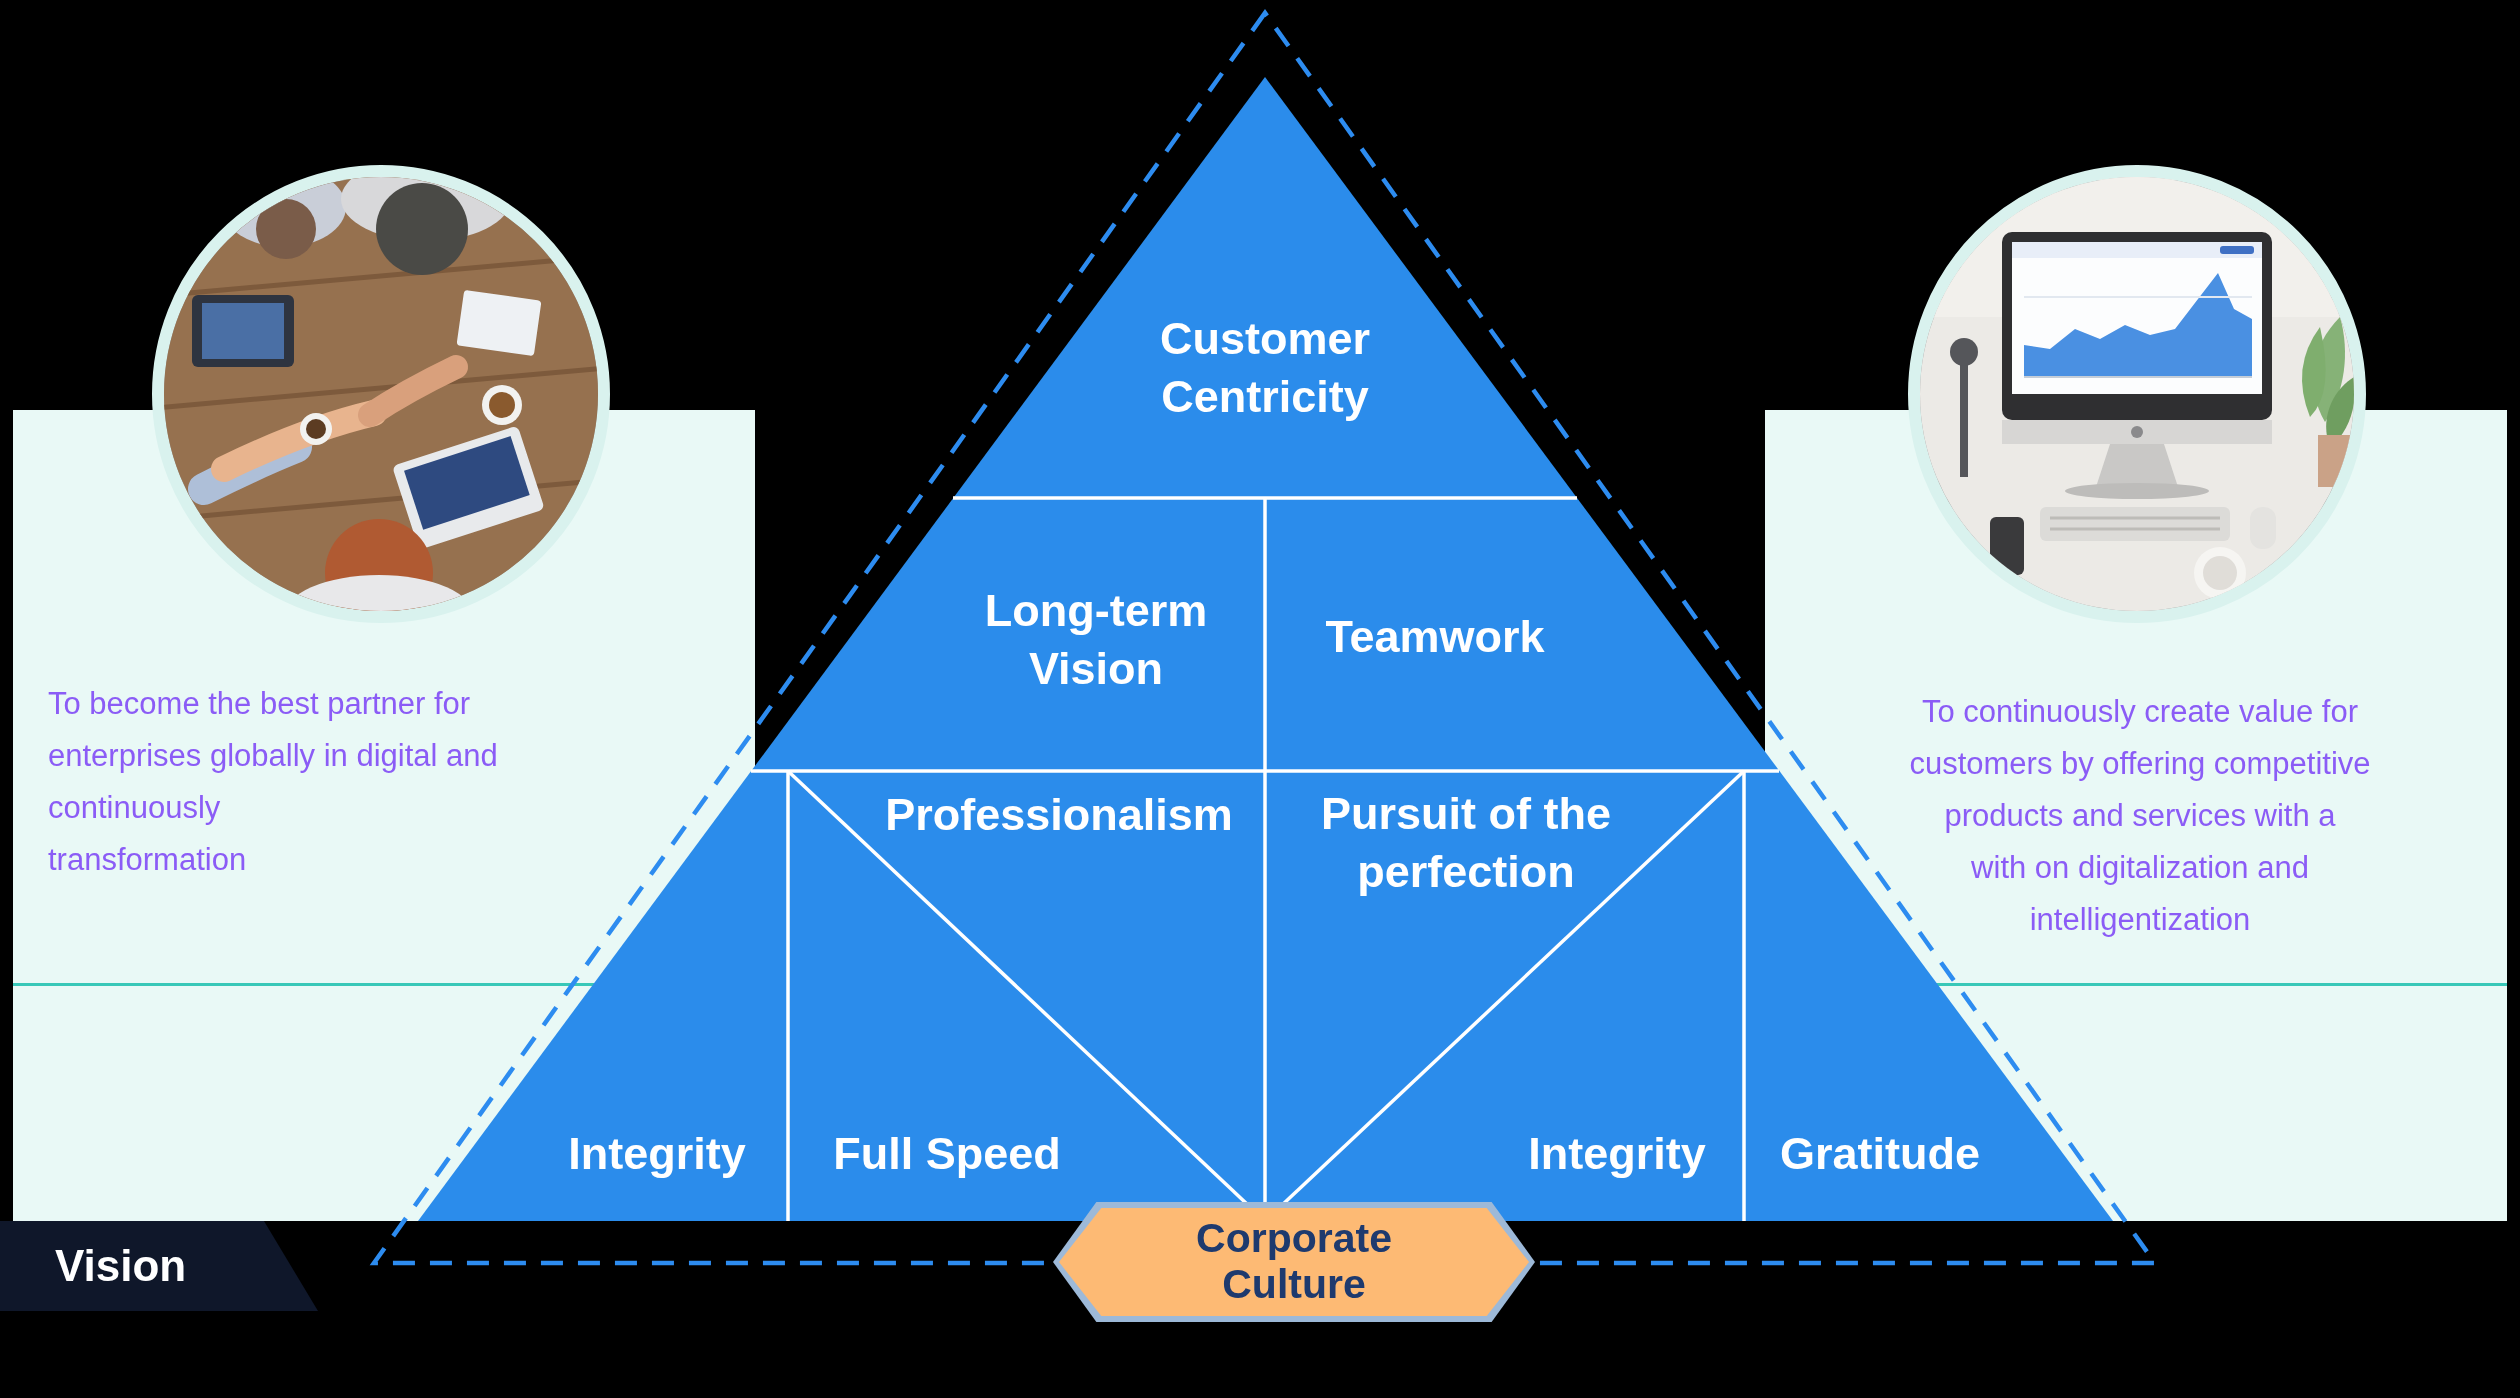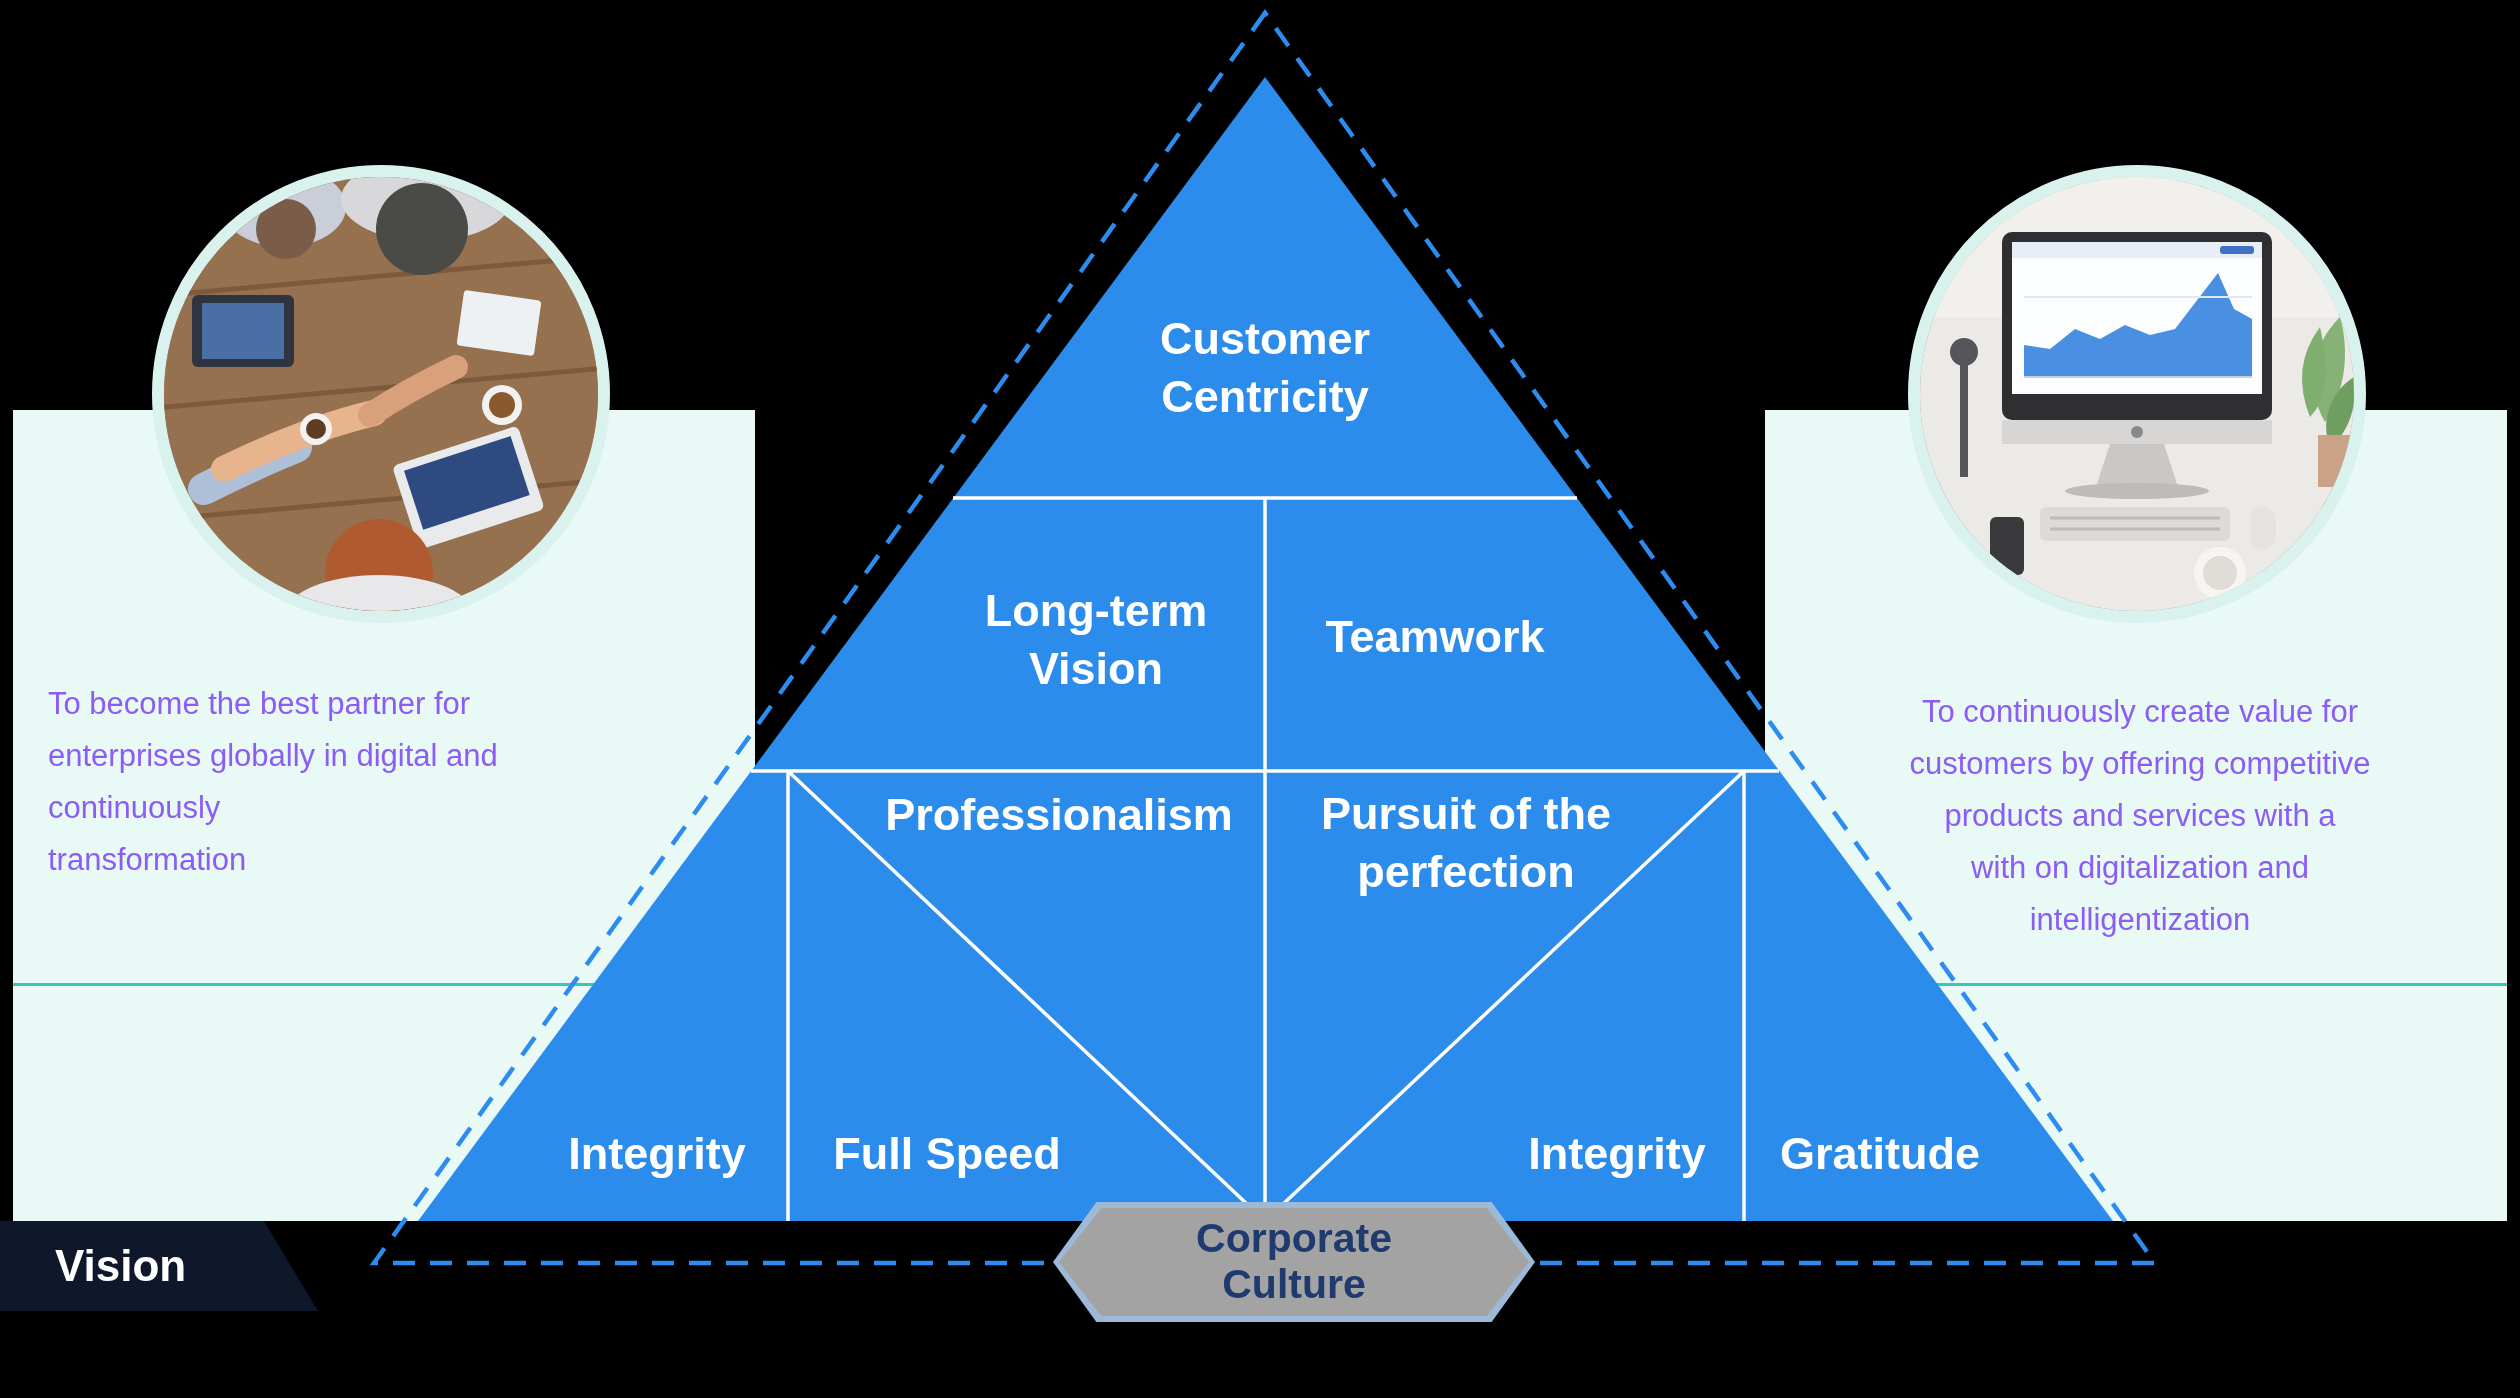--- a/index.html
+++ b/index.html
@@ -37,21 +37,21 @@
   .pv-pursuit    { left:1466px; top:843px; width:360px; }
   .pv-innovation { left:657px;  top:1154px; }
   .pv-fullspeed  { left:947px;  top:1154px; }
   .pv-integrity  { left:1617px; top:1154px; }
   .pv-gratitude  { left:1880px; top:1154px; }
 
   
   .badge-outer { position:absolute; left:1053px; top:1202px; width:482px; height:120px;
                  background:#9db9d8; display:flex; align-items:center; justify-content:center;
                  clip-path:polygon(0 50%, 9% 0, 91% 0, 100% 50%, 91% 100%, 9% 100%); }
-  .badge-inner { width:470px; height:108px; background:#a3a3a3; display:flex; align-items:center;
+  .badge-inner { width:470px; height:108px; background:#fdba74; display:flex; align-items:center;
                  justify-content:center; text-align:center; color:#1e3a6e; font-weight:700;
                  font-size:41px; line-height:1.12;
                  clip-path:polygon(0 50%, 9% 0, 91% 0, 100% 50%, 91% 100%, 9% 100%); }
   .badge-inner span { display:inline-block; width:260px; }
 
   
   .ribbon { position:absolute; top:1221px; height:90px; background:#0f172a; color:#fff;
             font-weight:700; font-size:44px; display:flex; align-items:center; }
   .ribbon-left  { left:0; width:318px; padding-left:55px;
                   clip-path:polygon(0 0, 83% 0, 100% 100%, 0 100%); }

